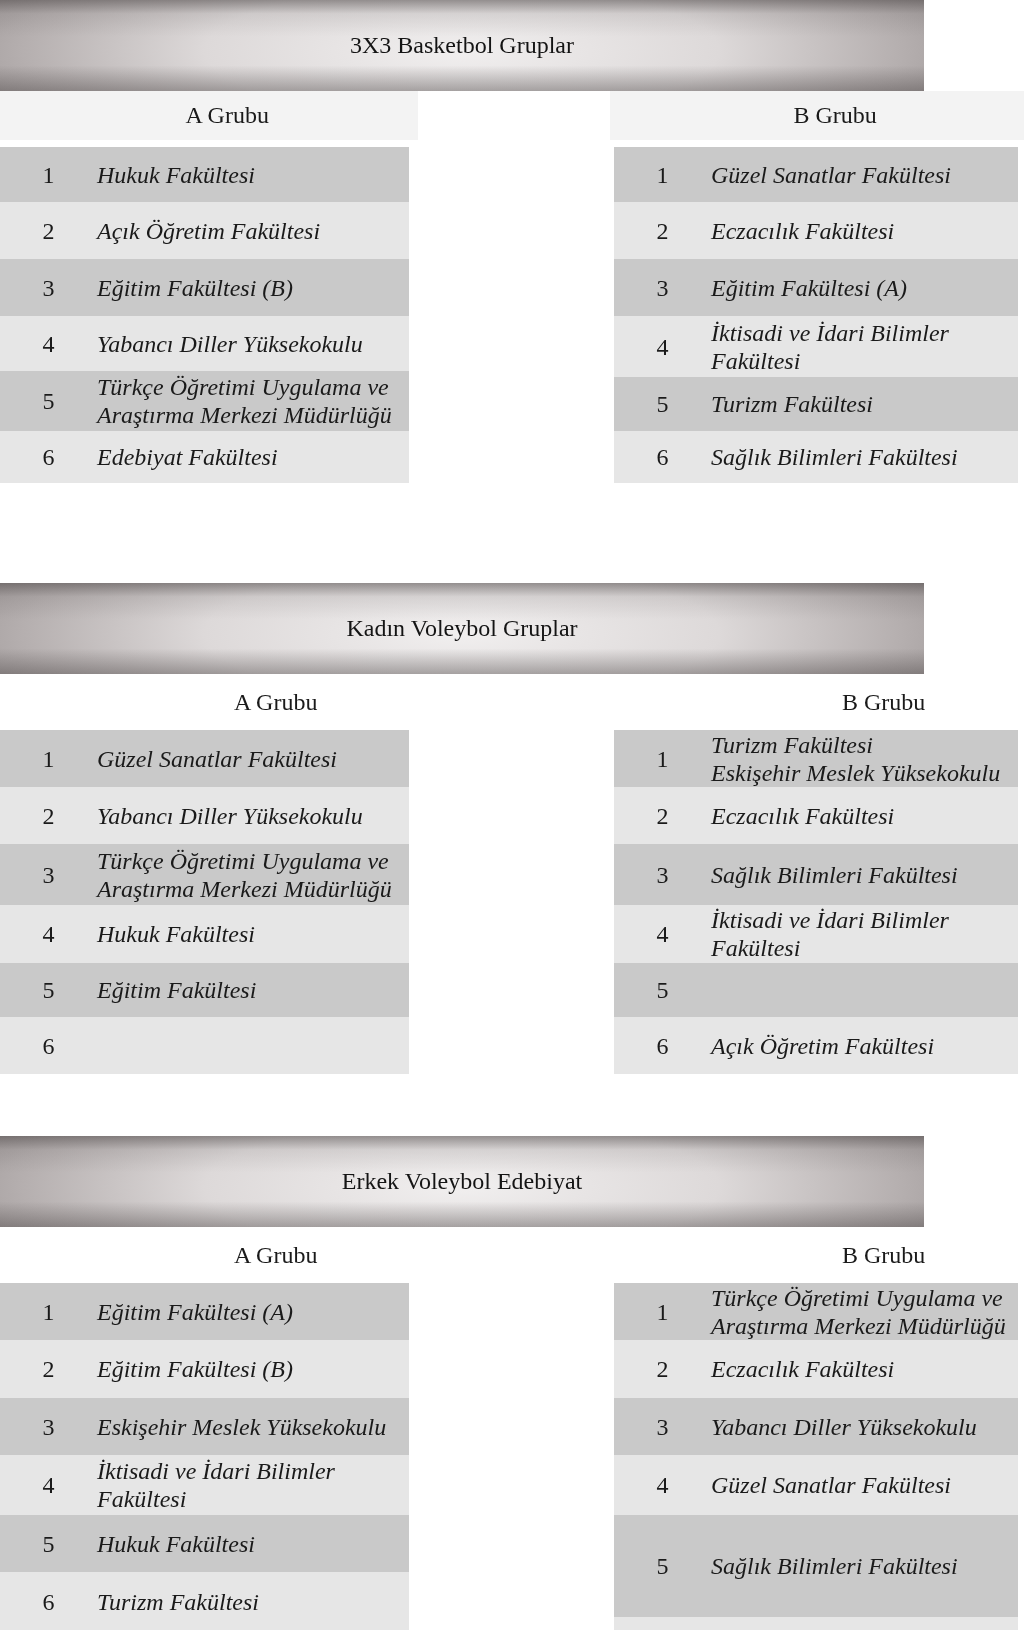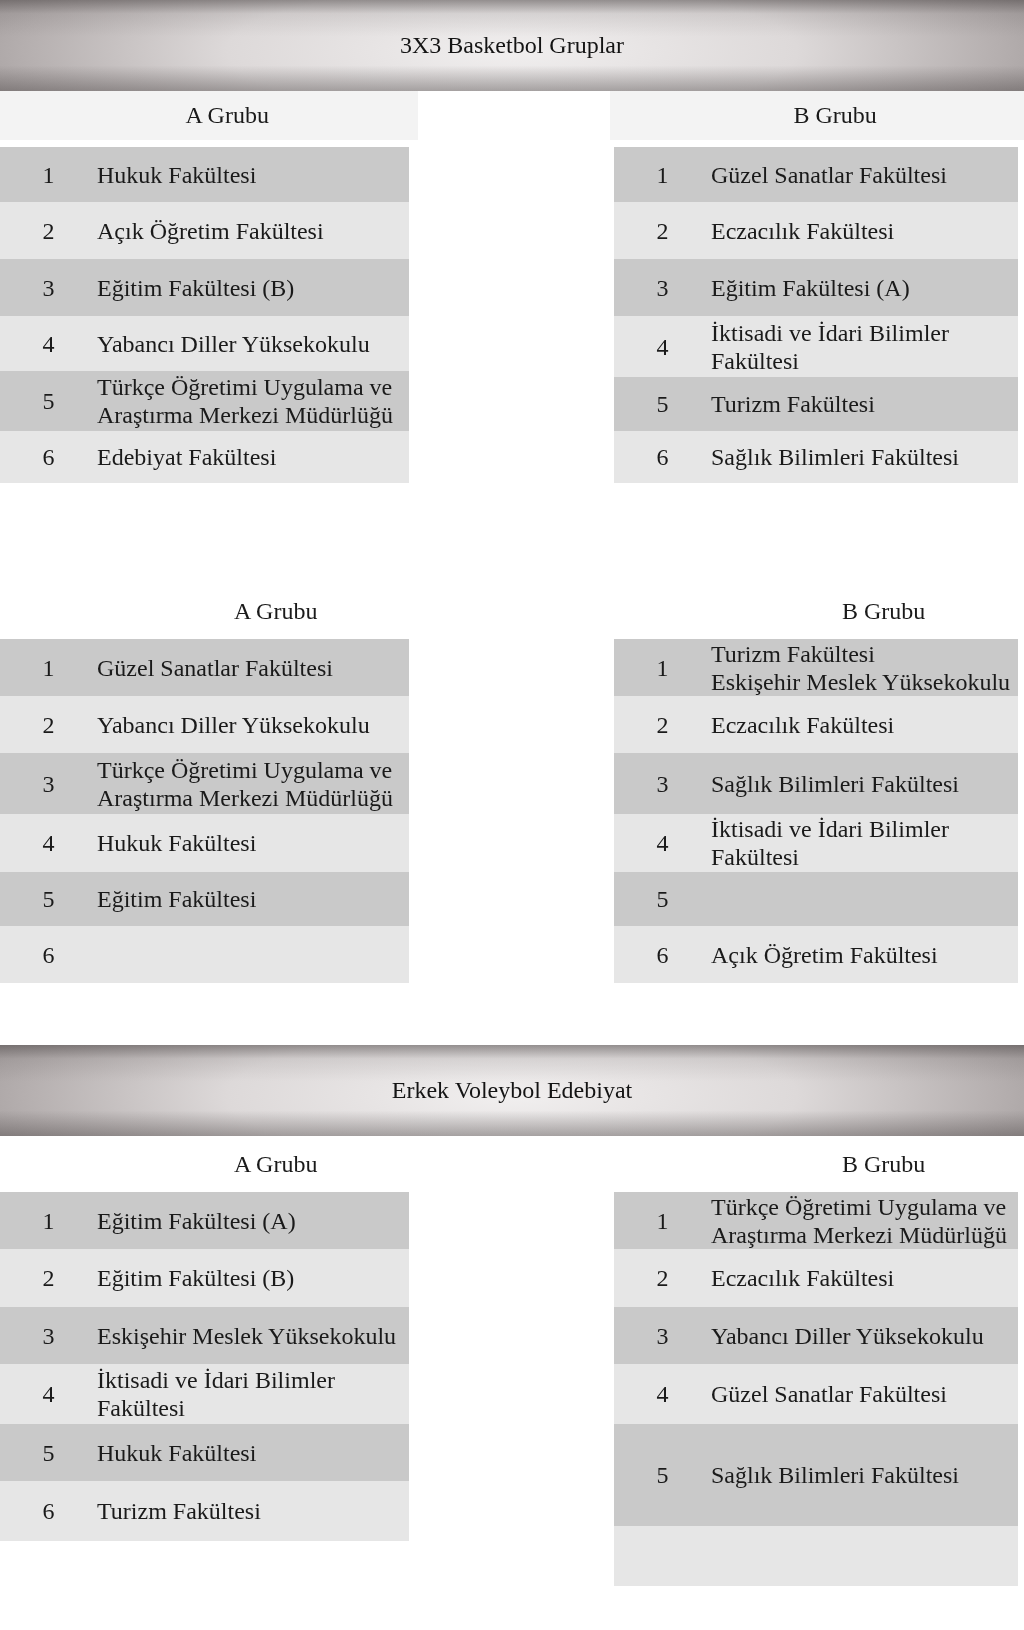--- a/index.html
+++ b/index.html
@@ -3,21 +3,21 @@
 <meta charset="utf-8">
 <style>
   html,body{margin:0;padding:0;}
   body{
     width:1024px;height:1630px;overflow:hidden;background:#ffffff;
     font-family:"Liberation Serif","DejaVu Serif",serif;color:#1a1a1a;
     -webkit-font-smoothing:antialiased;
   }
   .section{width:1024px;}
   .band{
-    height:91px;width:1024px;
+    height:91px;width:924px;
     display:flex;align-items:center;justify-content:center;
     background:
       linear-gradient(180deg, rgba(70,64,64,0.50) 0%, rgba(70,64,64,0.10) 15%,
                       rgba(255,255,255,0) 40%, rgba(255,255,255,0) 72%,
                       rgba(70,64,64,0.40) 100%),
       radial-gradient(ellipse 58% 150% at 50% 56%, #f1efef 0%, #ddd9d9 48%, #b5afaf 82%, #9e9898 100%);
   }
   .band-title{font-size:24px;color:#141414;}
   .hdr{display:flex;}
   .hcell{display:grid;grid-template-columns:97px 1fr;align-items:center;padding-left:36px;}
@@ -34,21 +34,21 @@
   .tbl{display:block;}
   .tbl.a{width:409px;margin-right:205px;}
   .tbl.b{width:404px;}
   .row{
     display:grid;grid-template-columns:97px 1fr;align-items:center;
     font-size:24px;line-height:28px;
   }
   .row:nth-child(odd){background:#c9c9c9;}
   .row:nth-child(even){background:#e6e6e6;}
   .num{text-align:center;}
-  .name{white-space:pre-line;padding-right:4px;}
+  .name{white-space:pre-line;padding-right:4px;font-style:italic;}
 </style>
 </head>
 <body>
 
 <main id="doc">
     <section class="section" style="margin-bottom: 100px;">
       <div class="band">
         <div class="band-title">3X3 Basketbol Gruplar</div>
       </div>
       <div class="hdr banded">
@@ -111,20 +111,23 @@
             <div class="name">Turizm Fakültesi</div>
           </div>
           <div class="row" style="height: 52px;">
             <div class="num">6</div>
             <div class="name">Sağlık Bilimleri Fakültesi</div>
           </div>
         </div>
       </div>
     </section>
     <section class="section" style="margin-bottom: 62px;">
+      <div class="band">
+        <div class="band-title">Kadın Voleybol Gruplar</div>
+      </div>
       <div class="hdr plain">
         <div class="hcell a">
           <div class="hlabel">A Grubu</div>
         </div>
         <div class="hdr-gap"></div>
         <div class="hcell b">
           <div class="hlabel">B Grubu</div>
         </div>
       </div>
       <div class="tables" style="margin-top: 0px;">

